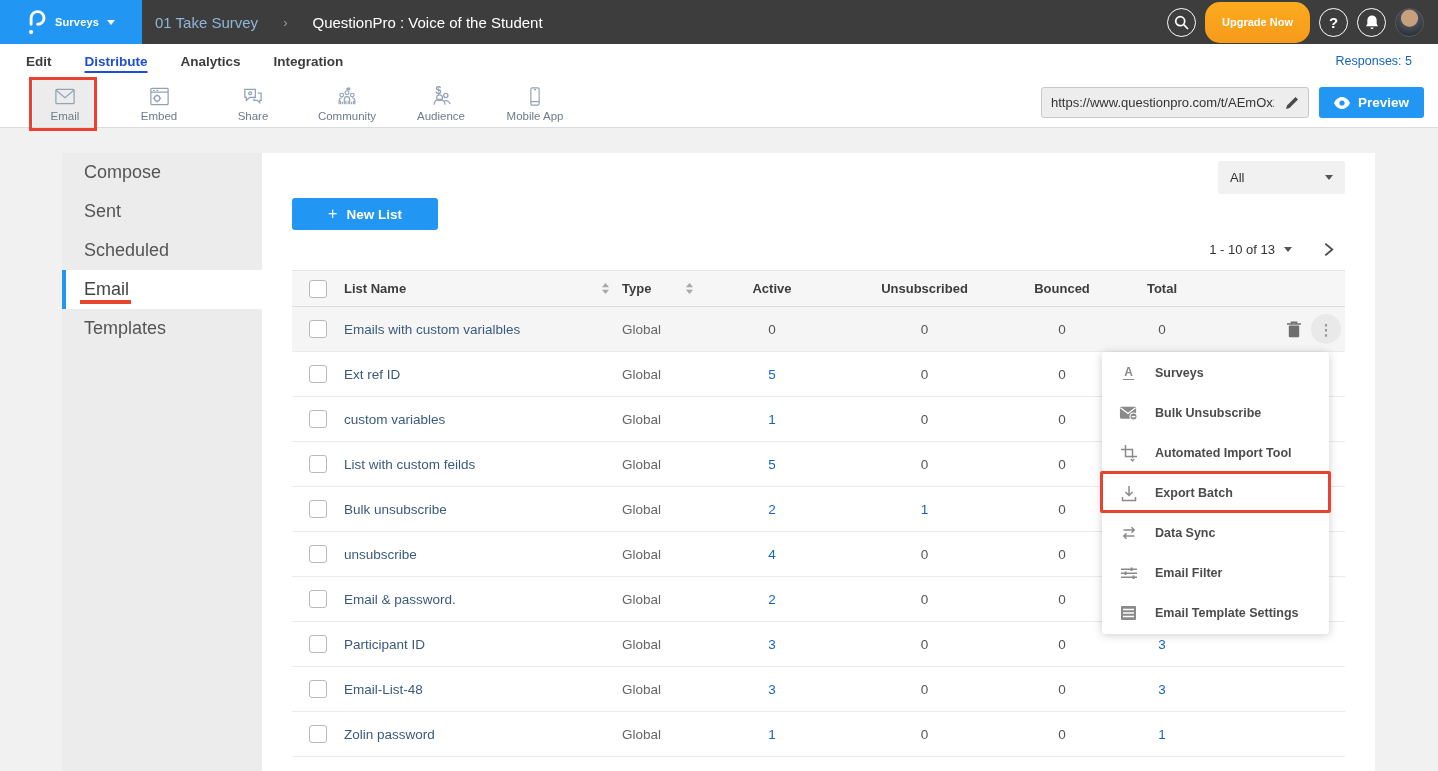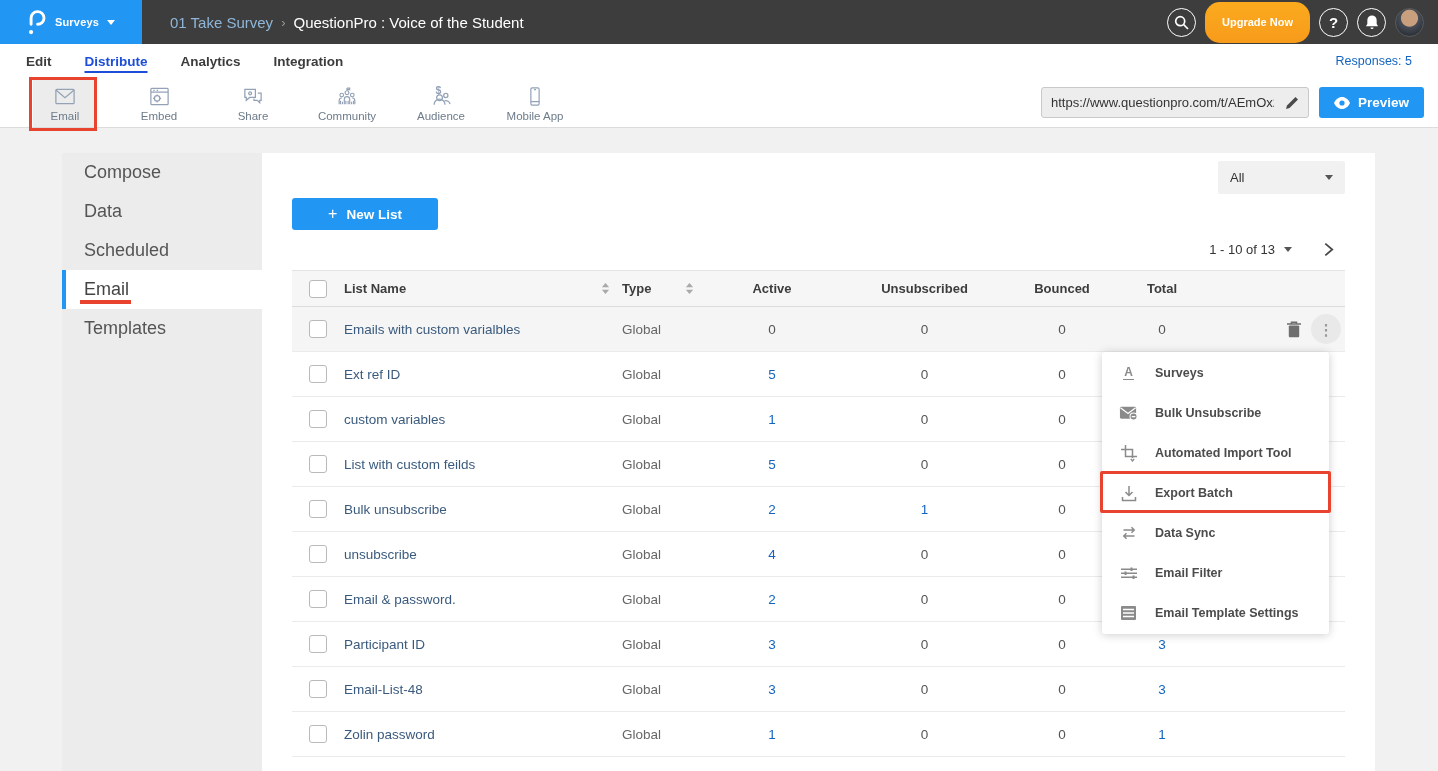--- a/index.html
+++ b/index.html
@@ -3,21 +3,21 @@
 <meta charset="utf-8">
 <style>
   * { margin:0; padding:0; box-sizing:border-box; }
   html,body { width:1438px; height:771px; overflow:hidden; font-family:"Liberation Sans", sans-serif; background:#f1f1f1; position:relative; }
 
   
   .topbar { height:44px; display:flex; background:#3d3d3d; color:#fff; align-items:stretch; }
   .logo-area { width:142px; background:#2196f3; display:flex; align-items:center; justify-content:center; gap:8px; cursor:pointer; }
   .logo-area .brand { font-size:11px; font-weight:700; letter-spacing:.2px; }
   .caret-w { width:0; height:0; border-left:4.5px solid transparent; border-right:4.5px solid transparent; border-top:5px solid #fff; }
-  .crumbs { flex:1; display:flex; align-items:center; gap:8px; padding-left:28px; font-size:15px; }
+  .crumbs { flex:1; display:flex; align-items:center; gap:25px; padding-left:13px; font-size:15px; }
   .crumb-survey { color:#8fb6d9; cursor:pointer; }
   .crumb-sep { color:#9a9a9a; font-size:13px; }
   .crumb-title { color:#ffffff; }
   .topbar-right { display:flex; align-items:center; gap:9px; padding-right:14px; }
   .circle-btn { width:29px; height:29px; border:1.6px solid #fff; border-radius:50%; display:flex; align-items:center; justify-content:center; cursor:pointer; flex:none; }
   .help-glyph { font-size:15px; font-weight:700; color:#fff; }
   .upgrade-btn { height:41px; border-radius:15px; background:linear-gradient(#fbab1e,#f79a1b); color:#fff; font-size:11px; font-weight:700; display:flex; align-items:center; padding:0 17px; cursor:pointer; }
   .avatar { width:29px; height:29px; border-radius:50%; background:radial-gradient(circle at 50% 34%, #c9a07e 0 36%, #474d58 40%, #23272e 90%); border:1px solid #5a5a5a; cursor:pointer; }
 
   
@@ -229,21 +229,21 @@
           </svg>
       </span>
       <span>Preview</span>
     </div>
   </div>
 </div>
 
 <div class="content">
   <div class="sidebar" id="sidebar">
       <div class="side-item">Compose</div>
-      <div class="side-item">Data</div>
+      <div class="side-item">Sent</div>
       <div class="side-item">Scheduled</div>
       <div class="side-item active">Email</div>
       <div class="side-item">Templates</div>
     </div>
 
   <div class="maincard">
     <div class="search-row">
       <div class="all-select">
         <span>All</span>
         <span class="caret-d"></span>

